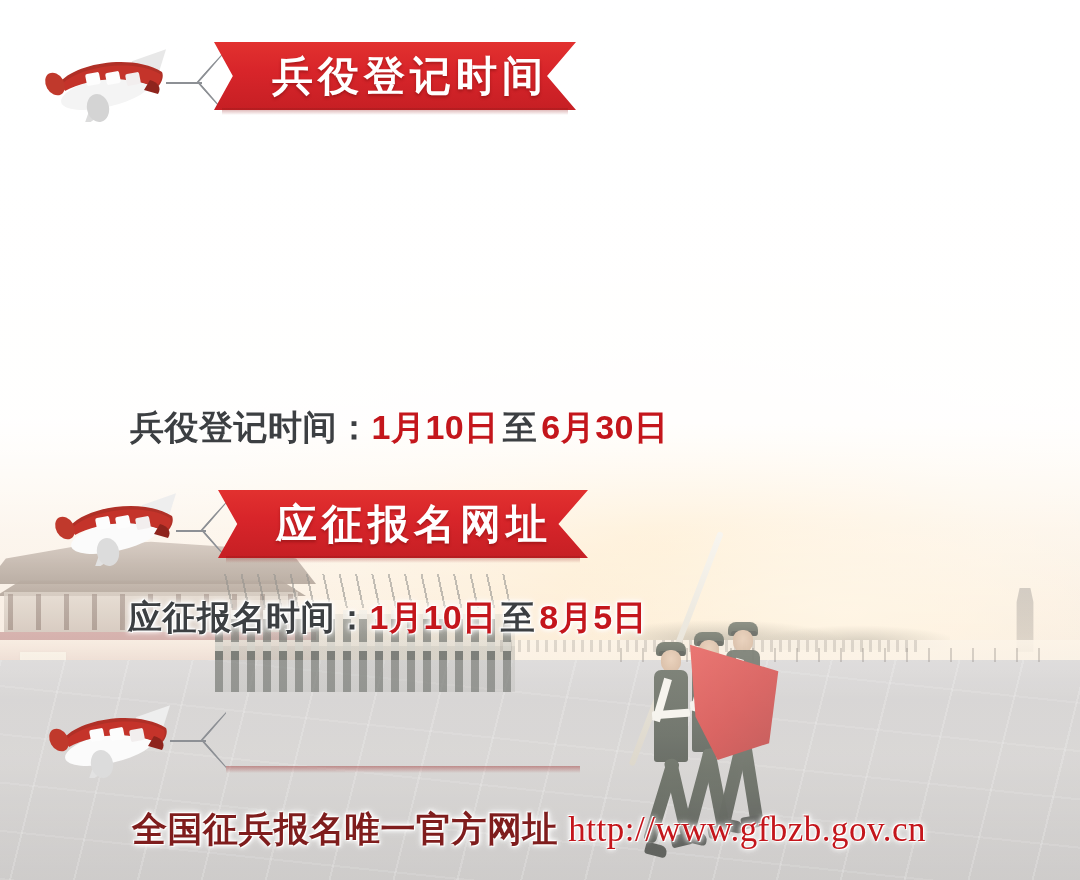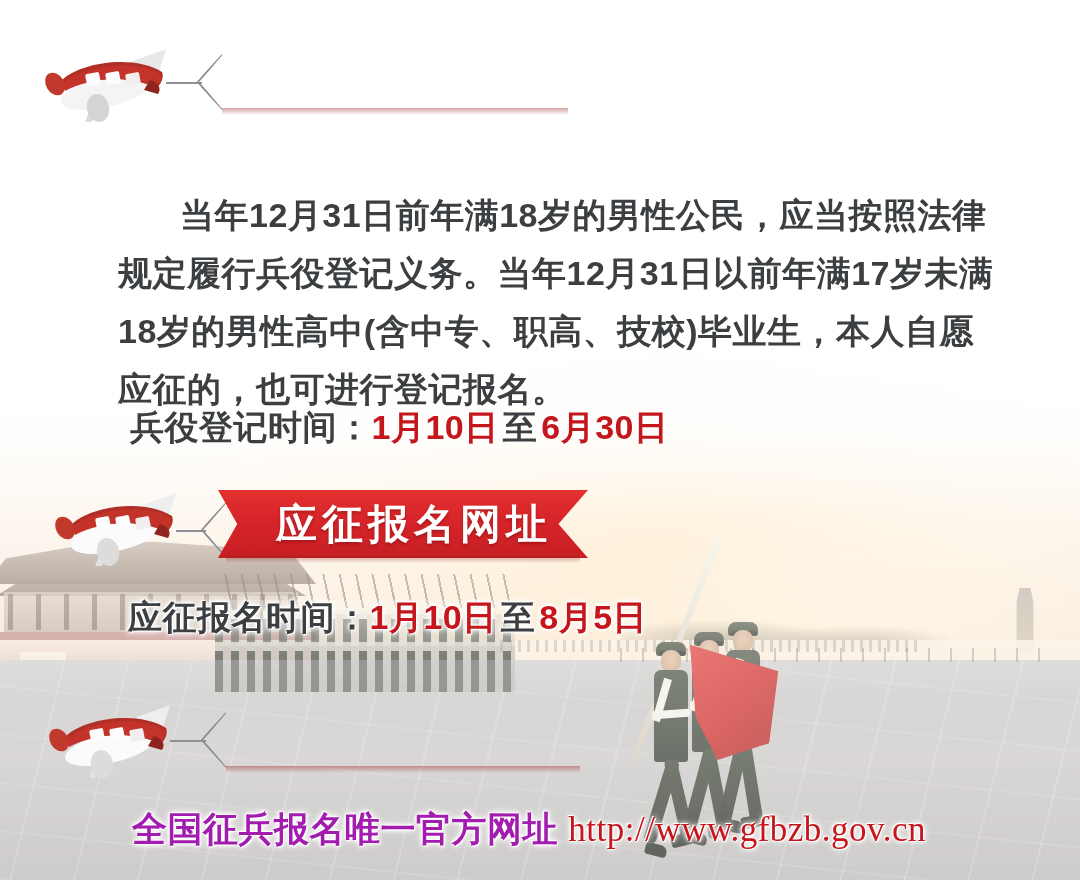--- a/index.html
+++ b/index.html
@@ -282,21 +282,21 @@
   .dateline .val{color:#c4161c;}
   .dateline .sep{color:#3c3f42;padding:0 4px;}
   .onphoto{
     text-shadow:0 0 5px #fff,0 0 5px #fff,0 0 9px #fff,1px 1px 0 #fff,-1px -1px 0 #fff;
   }
 
   .urlline{
     position:absolute;left:132px;top:806px;font-size:35px;font-weight:bold;white-space:nowrap;
     letter-spacing:.5px;
   }
-  .urlline .lbl{color:#a21caf;}
+  .urlline .lbl{color:#7f1d1d;}
   .urlline .url{color:#c4161c;font-family:"Liberation Serif","DejaVu Serif",serif;font-weight:normal;}
 </style>
 </head>
 <body>
 
 <div id="poster">
 
   <div class="photo">
     <div class="sky"></div>
     <div class="righthaze"></div>
@@ -400,24 +400,26 @@
           <path d="M112 40 C120 42, 124 48, 120 54 L106 50 Z" fill="#8e241d"></path>
           <ellipse cx="17" cy="44" rx="9" ry="12" fill="#c0392c" transform="rotate(-30 17 44)"></ellipse>
         </svg>
       </div>
       <div class="leader" style="left:166px;width:36px;top:40px"></div>
       <div class="chev" style="left:196px;top:12px;background:none;border:none;">
         <svg width="26" height="56" viewBox="0 0 26 56">
             <path d="M26 0 L2 28 L26 56" fill="none" stroke="#8d9095" stroke-width="2"></path>
           </svg>
       </div>
+      <div class="ribbon notch" style="left:214px;width:362px">
+        <span class="ribbon-text">兵役登记时间</span>
+      </div>
       <div class="ribbon-shadow" style="left:222px;width:346px"></div>
     </div>
 
-    <p class="para">当年12月31日前年满18岁的男性公民，应当按照法律规定履行兵役登记义务。当年12月31日以前年满17岁未满18岁的男性高中(含中专、职高、技校)毕业生，本人自愿应征的，也可进行登记报名。</p>
 
     <div class="dateline" style="left:130px;top:405px">
       <span class="lbl">兵役登记时间：</span><span class="val">1月10日</span><span class="sep">至</span><span class="val">6月30日</span>
     </div>
 
     <div class="banner-row" style="left:0;top:490px;width:600px">
       <div class="plane" style="left:48px;top:-6px">
         <svg viewBox="0 0 150 82" xmlns="http://www.w3.org/2000/svg">
           <ellipse cx="68" cy="52" rx="46" ry="15" fill="#fbfbfb" transform="rotate(-13 68 52)"></ellipse>
           <path d="M96 20 L132 16 L118 40 L92 40 Z" fill="#eeeeee" transform="rotate(-13 100 30)"></path>

